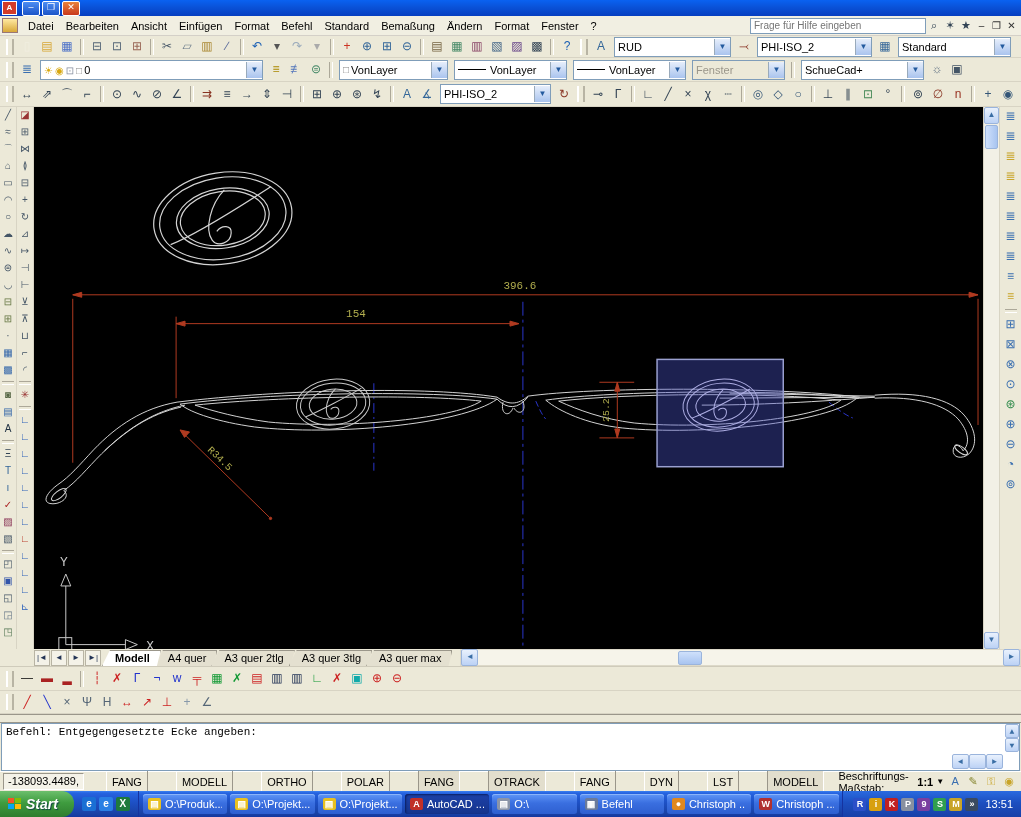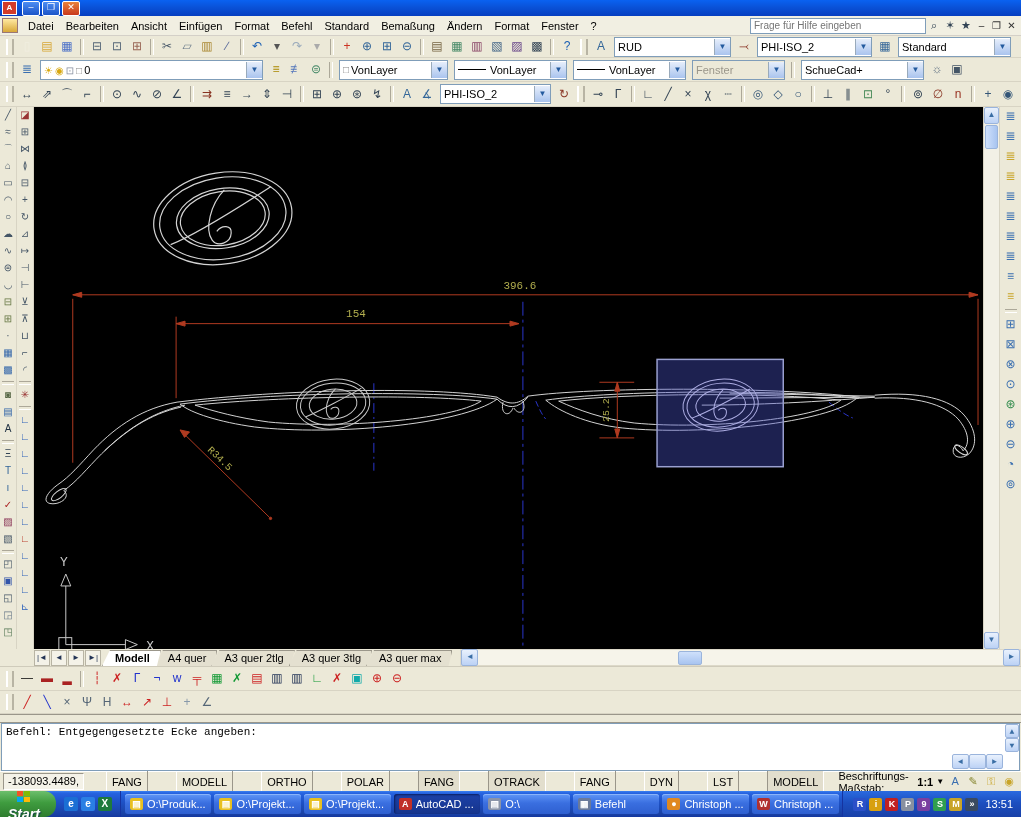--- a/index.html
+++ b/index.html
@@ -101,21 +101,21 @@
   .tog.pressed{border-color:#9a968a #fff #fff #9a968a;background:#e2decd;}
   .sright{margin-left:auto;display:flex;align-items:center;gap:3px;}
   .sicon{width:16px;text-align:center;}
   .cleanbtn{width:16px;height:14px;border:1px solid #9a968a;background:#f4f2e8;text-align:center;line-height:12px;}
 
   
   .taskbar{height:26px;flex:0 0 26px;display:flex;align-items:stretch;
     background:linear-gradient(to bottom,#3a81f3 0%,#2663e0 8%,#1e52c8 40%,#1941a5 88%,#1437a0 100%);}
   .startbtn{display:flex;align-items:center;gap:4px;padding:0 16px 0 8px;
     background:linear-gradient(to bottom,#6cbf6c,#3f9c3f 45%,#2e7d2e);border-radius:0 12px 12px 0;
-    color:#fff;font-weight:bold;font-style:italic;font-size:14px;text-shadow:1px 1px 1px #144;flex-direction:column;}
+    color:#fff;font-weight:bold;font-style:italic;font-size:14px;text-shadow:1px 1px 1px #144;}
   .winflag{width:14px;height:12px;display:grid;grid-template-columns:6px 6px;grid-template-rows:5px 5px;gap:1px;}
   .winflag i{display:block;}
   .qlbox{display:flex;align-items:center;gap:3px;padding:0 8px;border-right:1px solid #1533a0;}
   .qlicon{width:14px;height:14px;border-radius:2px;color:#fff;font-size:10px;line-height:14px;text-align:center;font-weight:bold;}
   .taskbtns{flex:1;display:flex;align-items:center;gap:3px;padding:2px 4px;min-width:0;}
   .taskbtn{flex:1 1 0;min-width:0;height:20px;display:flex;align-items:center;gap:4px;padding:0 5px;
     border-radius:3px;background:linear-gradient(#5f96f7,#3a6fe0 45%,#2e5fd0);box-shadow:inset 0 1px 0 #8ab4fa;
     color:#fff;white-space:nowrap;overflow:hidden;}
   .taskbtn.active{background:linear-gradient(#1c41a8,#16348c);box-shadow:inset 1px 1px 2px #0a1f60;}
   .tbicon{width:13px;height:12px;flex:0 0 13px;border-radius:2px;font-size:9px;line-height:12px;text-align:center;color:#fff;font-weight:bold;}

